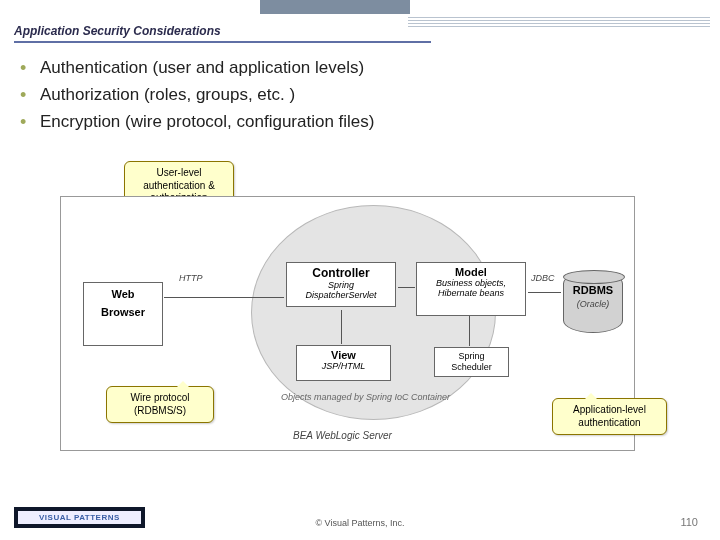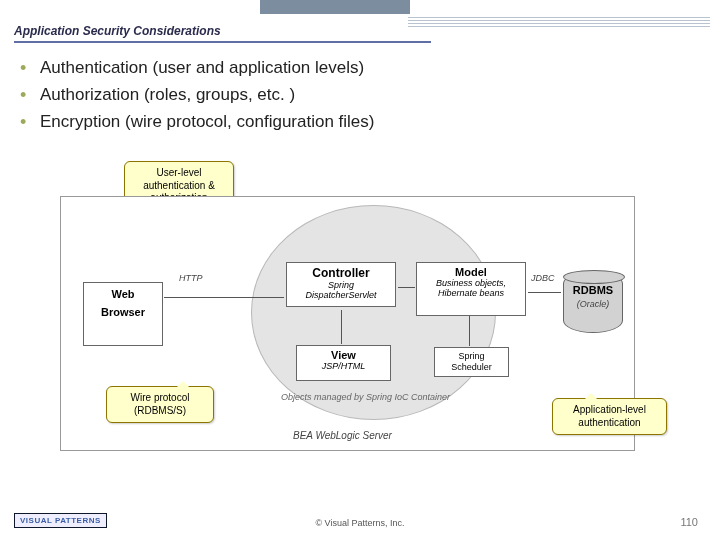--- a/index.html
+++ b/index.html
@@ -162,22 +162,22 @@
     bottom: 12px; right: 22px;
     font-size: 11px;
     color: #777;
   }
   .logo {
     position: absolute;
     bottom: 12px; left: 14px;
     font-size: 8px;
     font-weight: bold;
     color: #3b5fa5;
-    border: 1px solid #0f172a;
-    padding: 2px 5px;
+    border: 4px solid #0f172a;
+    padding: 2px 21px;
     background: #eef;
     letter-spacing: 0.5px;
   }
 </style>
 </head>
 <body>
 
 <div class="top-bar"></div>
 <div class="top-lines">
   <div></div>

